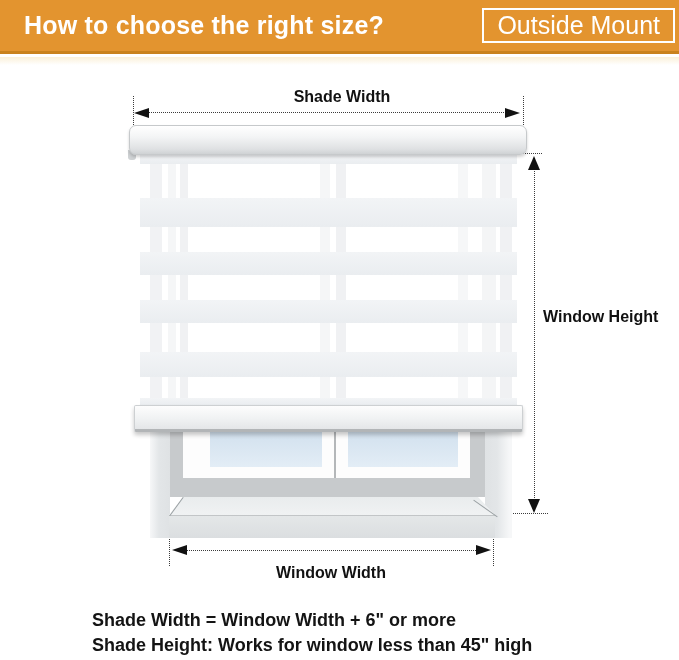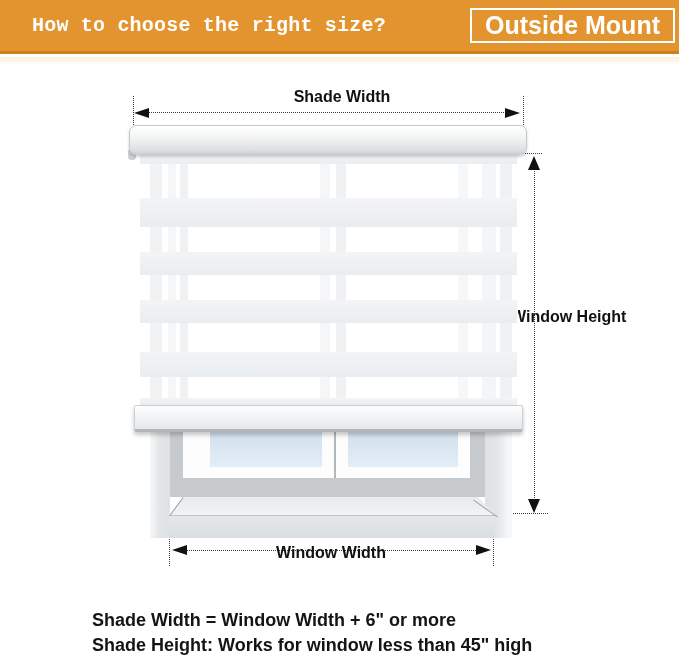--- a/index.html
+++ b/index.html
@@ -7,25 +7,25 @@
     position:relative;width:679px;height:660px;overflow:hidden;
     background:#ffffff;font-family:"Liberation Sans",sans-serif;
   }
   
   .banner{
     position:absolute;left:0;top:0;width:679px;height:54px;
     background:#E3942F;border-bottom:3px solid #C9811C;
     display:flex;align-items:center;box-sizing:border-box;
   }
   .banner-title{
-    margin-left:32px;color:#ffffff;font-size:20px;font-weight:bold;letter-spacing:.2px;font-family:Liberation Mono, monospace;
+    margin-left:24px;color:#ffffff;font-size:25px;font-weight:bold;letter-spacing:.2px;
   }
   .badge{
     margin-left:auto;margin-right:4px;border:2px solid #ffffff;
-    padding:1px 13px;color:#ffffff;font-size:25px;font-weight:bold;white-space:nowrap;
+    padding:1px 13px;color:#ffffff;font-size:25px;font-weight:normal;white-space:nowrap;
   }
   .banner-glow{
     position:absolute;left:0;top:57px;width:679px;height:8px;
     background:linear-gradient(#FAF0D8,#ffffff);
   }
   
   .dot-h{position:absolute;border-top:1.5px dotted #3c3c3c;height:0;}
   .dot-v{position:absolute;border-left:1.5px dotted #3c3c3c;width:0;}
   .tri{position:absolute;width:0;height:0;}
   .tri.left {border-top:5px solid transparent;border-bottom:5px solid transparent;border-right:15px solid #111;}
@@ -142,27 +142,27 @@
   <div class="sill-bevel"></div>
   <div class="bevel-line bll"></div>
   <div class="bevel-line blr"></div>
   <div class="sill-front"></div>
 
   <div class="dot-h" style="left:487px;top:153px;width:55px;"></div>
   <div class="dot-v" style="left:534px;top:158px;height:346px;"></div>
   <div class="tri up" style="left:528px;top:156px;"></div>
   <div class="tri down" style="left:528px;top:499px;"></div>
   <div class="dot-h" style="left:492px;top:513px;width:56px;"></div>
-  <div class="dim-label" style="left:511px;top:308px;">Window Height</div>
+  <div class="dim-label" style="left:543px;top:308px;">Window Height</div>
 
   <div class="dot-v" style="left:169px;top:500px;height:66px;"></div>
   <div class="dot-v" style="left:493px;top:518px;height:48px;"></div>
   <div class="dot-h" style="left:182px;top:550px;width:298px;"></div>
   <div class="tri left" style="left:172px;top:545px;"></div>
   <div class="tri right" style="left:476px;top:545px;"></div>
-  <div class="dim-label" style="left:331px;top:544px;transform:translateX(-50%);">Window Width</div>
+  <div class="dim-label" style="left:331px;top:564px;transform:translateX(-50%);">Window Width</div>
 
   <div class="notes">
     <div>Shade Width = Window Width + 6" or more</div>
     <div>Shade Height: Works for window less than 45" high</div>
   </div>
 
 </div>
 
 </body></html>

